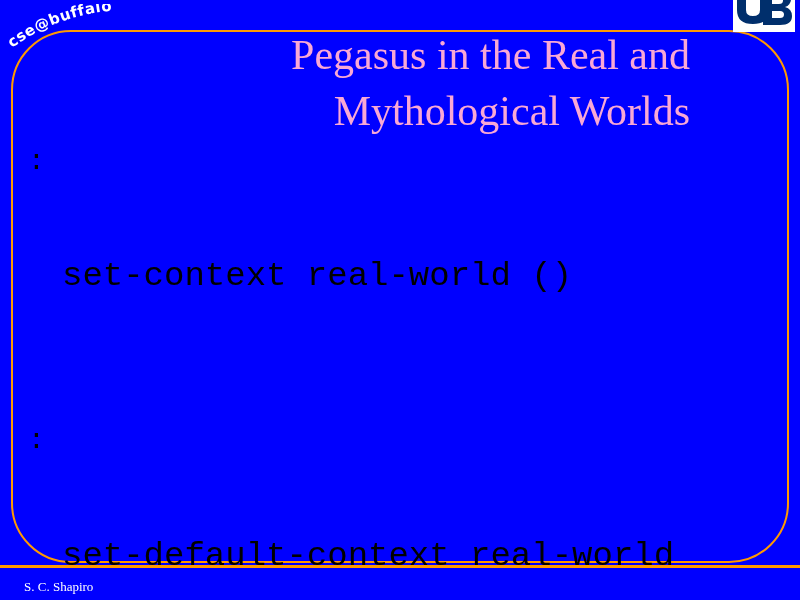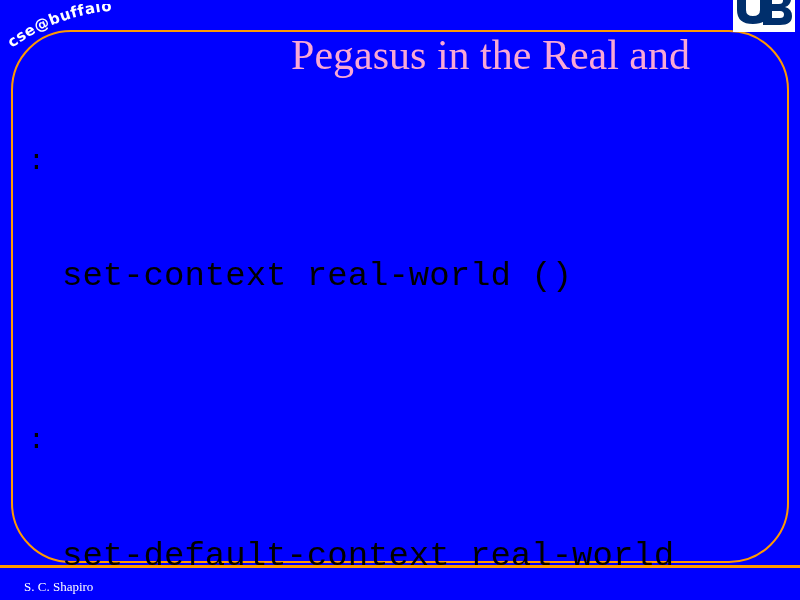--- a/index.html
+++ b/index.html
@@ -164,20 +164,21 @@
 
         <path d="M 30,-4 L 48,-4 Q 58,-4 58,5 Q 58,11 52,13 Q 59,15 59,22 Q 59,31 47,31 L 30,31 Z
                  M 39,3 L 39,10 L 46,10 Q 50,10 50,6.5 Q 50,3 46,3 Z
                  M 39,17 L 39,24 L 47,24 Q 51,24 51,20.5 Q 51,17 47,17 Z" fill-rule="evenodd"></path>
       </g>
     </svg>
   </div>
 
   <div id="title">
     <span class="ln">Pegasus in the Real and</span>
+    <span class="ln">Mythological Worlds</span>
   </div>
 
   <div id="body-list">
 
     <div class="bullet-row">
       <span class="bullet-mark">:</span>
       <span class="bullet-text">
         <span class="sub">set-context real-world ()</span>
       </span>
     </div>

